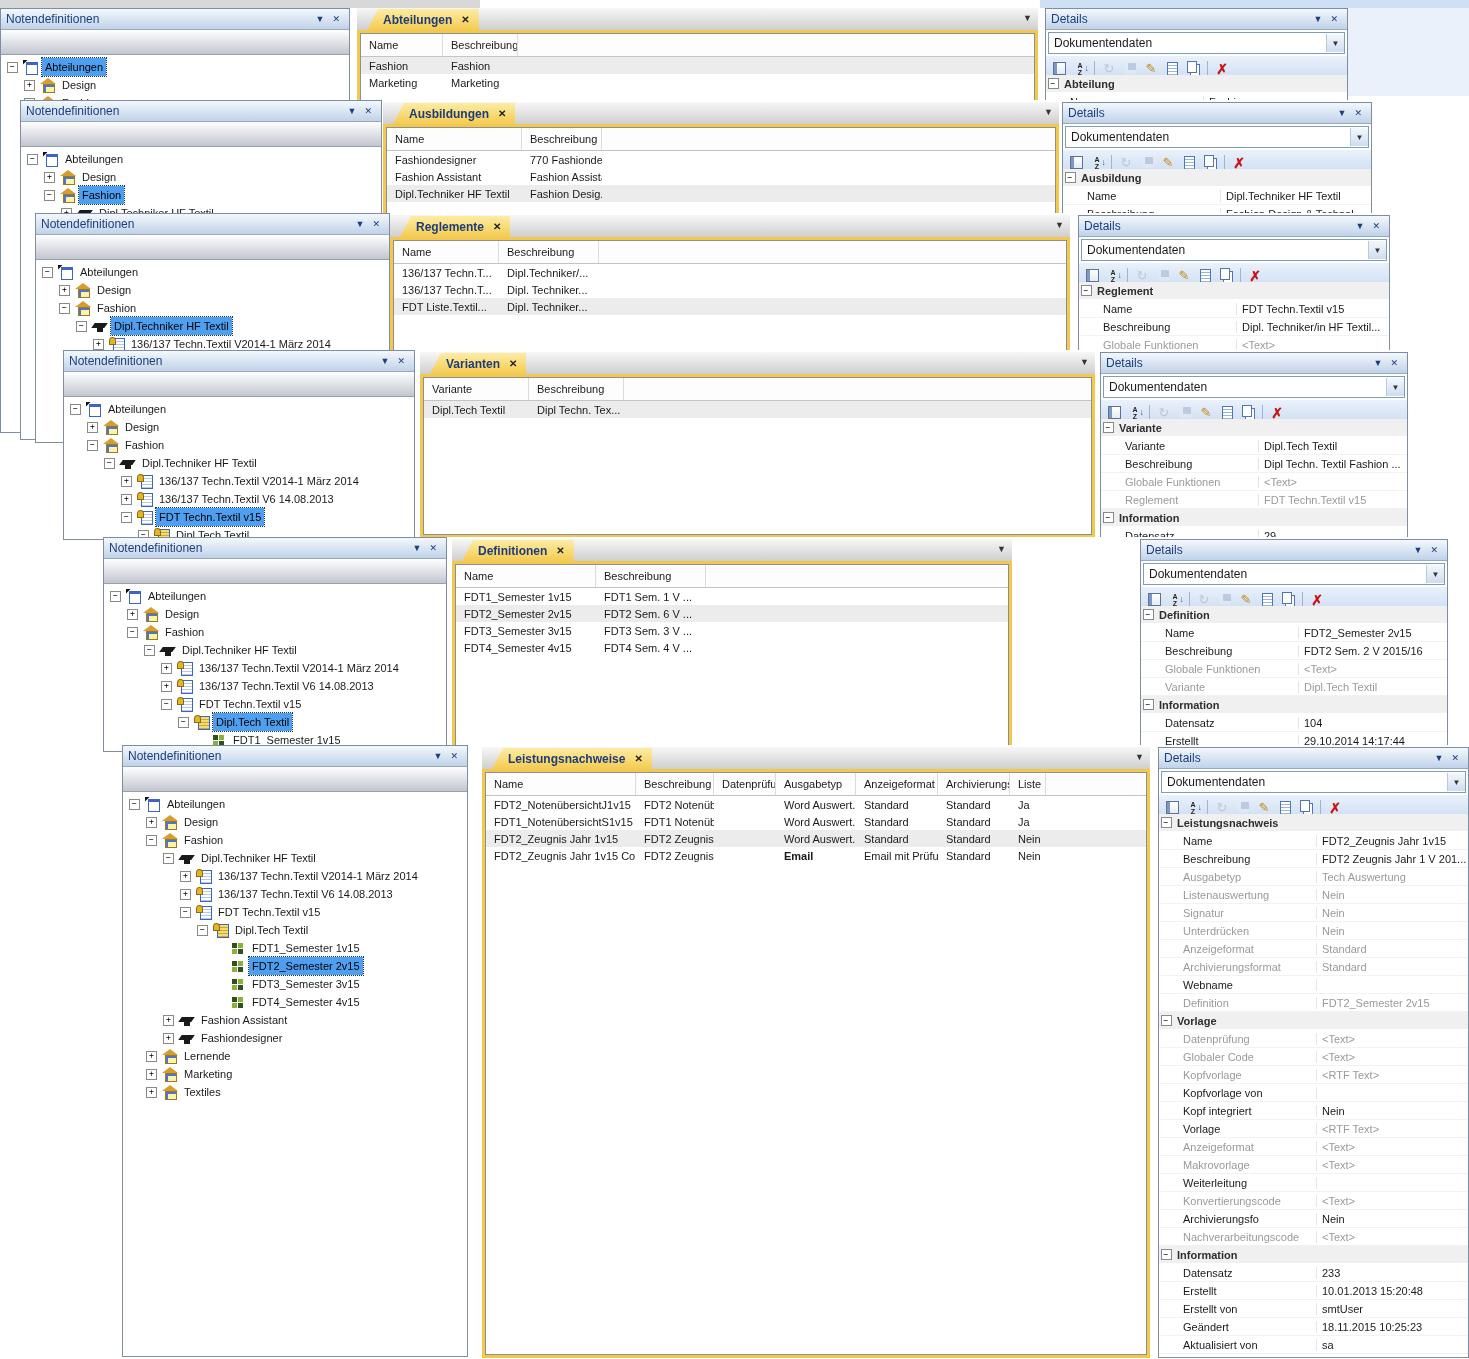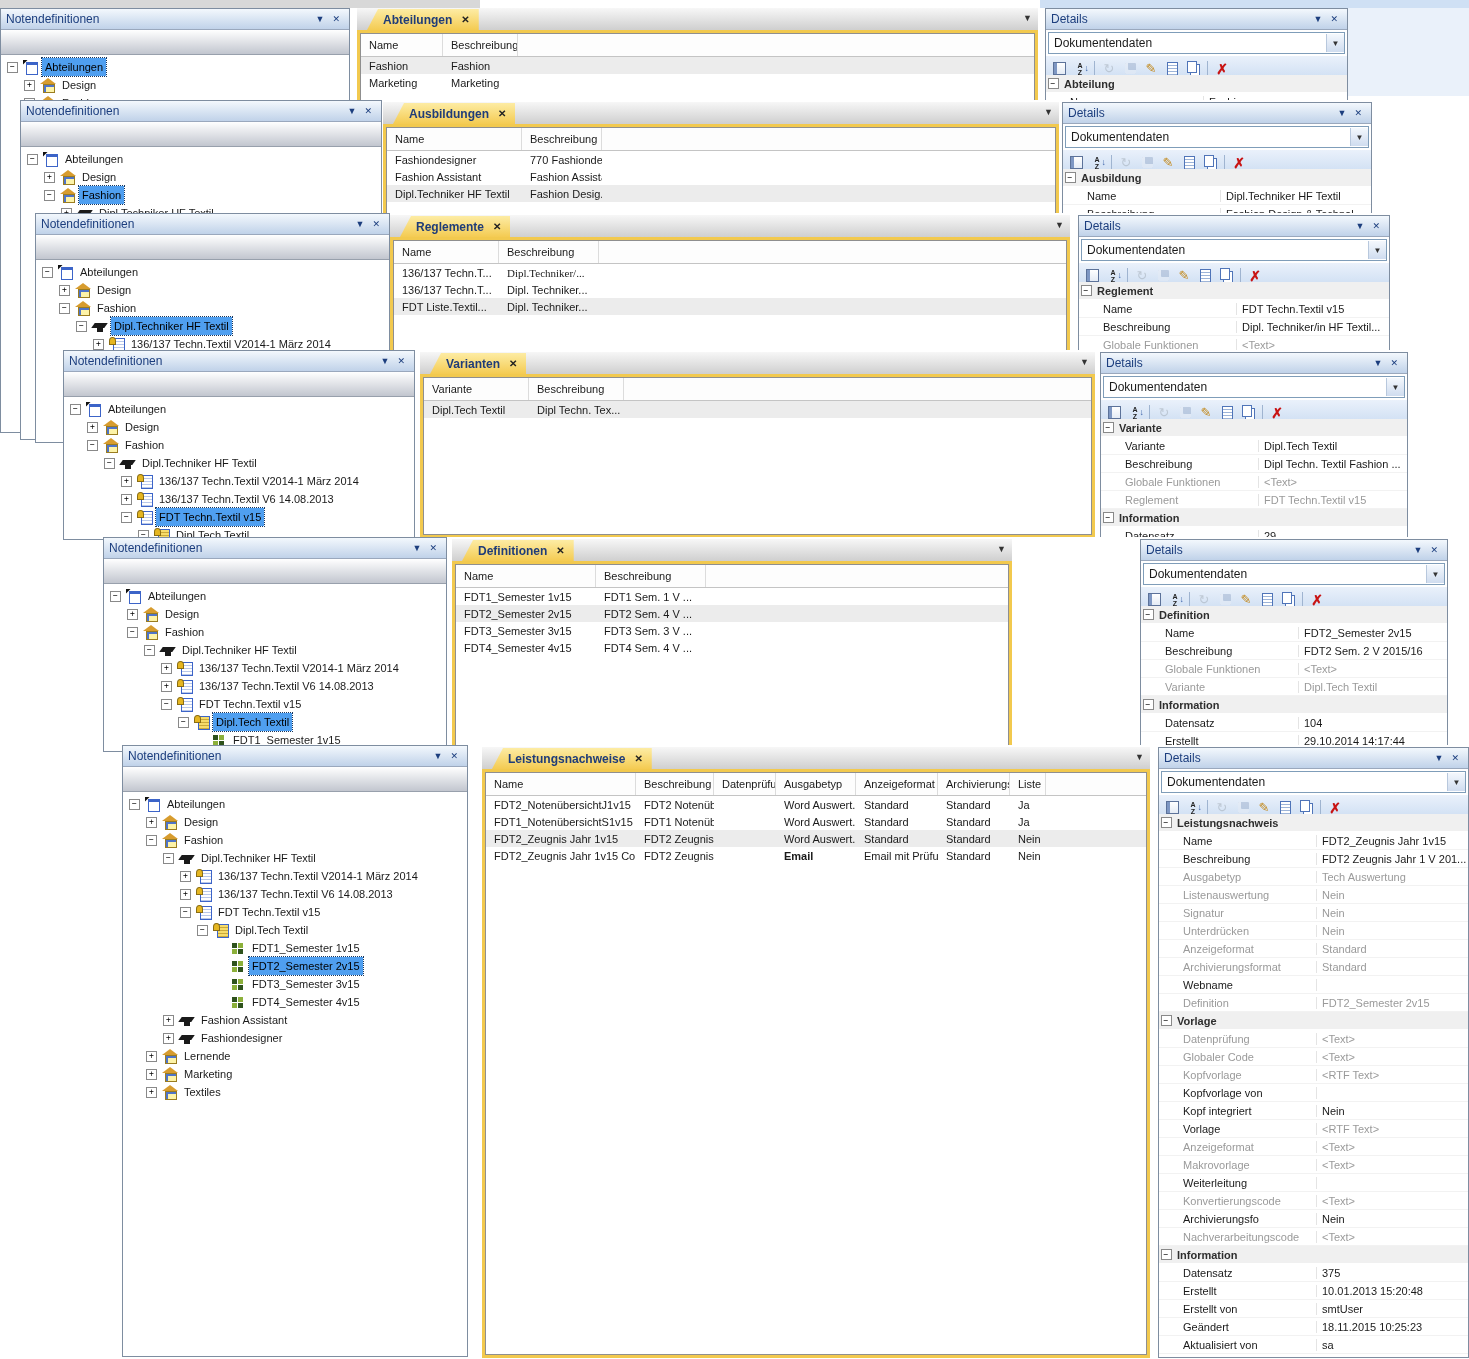--- a/index.html
+++ b/index.html
@@ -372,21 +372,21 @@
         <span class="strip-caret">▼</span>
       </div>
       <div class="doc-gold">
         <div class="doc-table">
             <div class="thead">
               <div class="th" style="width: 105px;">Name</div>
               <div class="th" style="width: 100px;">Beschreibung</div>
             </div>
             <div class="tr">
               <div class="td" style="width: 105px;">136/137 Techn.T...</div>
-              <div class="td" style="width: 100px; font-family: Liberation Serif, serif;">Dipl.Techniker/...</div>
+              <div class="td" style="width: 100px;">Dipl.Techniker/...</div>
             </div>
             <div class="tr">
               <div class="td" style="width: 105px;">136/137 Techn.T...</div>
               <div class="td" style="width: 100px;">Dipl. Techniker...</div>
             </div>
             <div class="tr sel">
               <div class="td" style="width: 105px;">FDT Liste.Textil...</div>
               <div class="td" style="width: 100px;">Dipl. Techniker...</div>
             </div>
           </div>
@@ -649,21 +649,21 @@
             <div class="thead">
               <div class="th" style="width: 140px;">Name</div>
               <div class="th" style="width: 110px;">Beschreibung</div>
             </div>
             <div class="tr">
               <div class="td" style="width: 140px;">FDT1_Semester 1v15</div>
               <div class="td" style="width: 110px;">FDT1 Sem. 1 V ...</div>
             </div>
             <div class="tr sel">
               <div class="td" style="width: 140px;">FDT2_Semester 2v15</div>
-              <div class="td" style="width: 110px;">FDT2 Sem. 4 V ...</div>
+              <div class="td" style="width: 110px;">FDT2 Sem. 6 V ...</div>
             </div>
             <div class="tr">
               <div class="td" style="width: 140px;">FDT3_Semester 3v15</div>
               <div class="td" style="width: 110px;">FDT3 Sem. 3 V ...</div>
             </div>
             <div class="tr">
               <div class="td" style="width: 140px;">FDT4_Semester 4v15</div>
               <div class="td" style="width: 110px;">FDT4 Sem. 4 V ...</div>
             </div>
           </div>
@@ -1022,21 +1022,21 @@
             <span class="pg-val dim">&lt;Text&gt;</span>
           </div>
           <div class="pg-sec">
             <span class="pg-g">
               <span class="xb">−</span>
             </span>
             <span>Information</span>
           </div>
           <div class="pg-row">
             <span class="pg-lab">Datensatz</span>
-            <span class="pg-val">375</span>
+            <span class="pg-val">233</span>
           </div>
           <div class="pg-row">
             <span class="pg-lab">Erstellt</span>
             <span class="pg-val">10.01.2013 15:20:48</span>
           </div>
           <div class="pg-row">
             <span class="pg-lab">Erstellt von</span>
             <span class="pg-val">smtUser</span>
           </div>
           <div class="pg-row">

